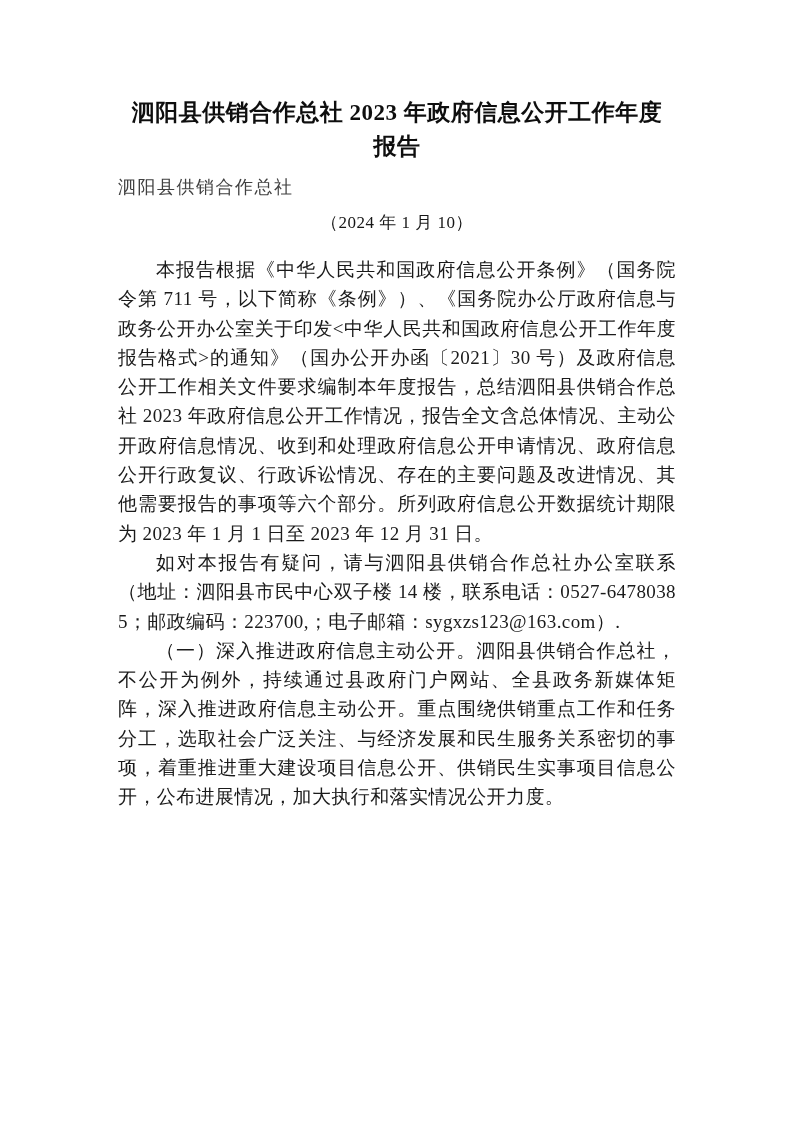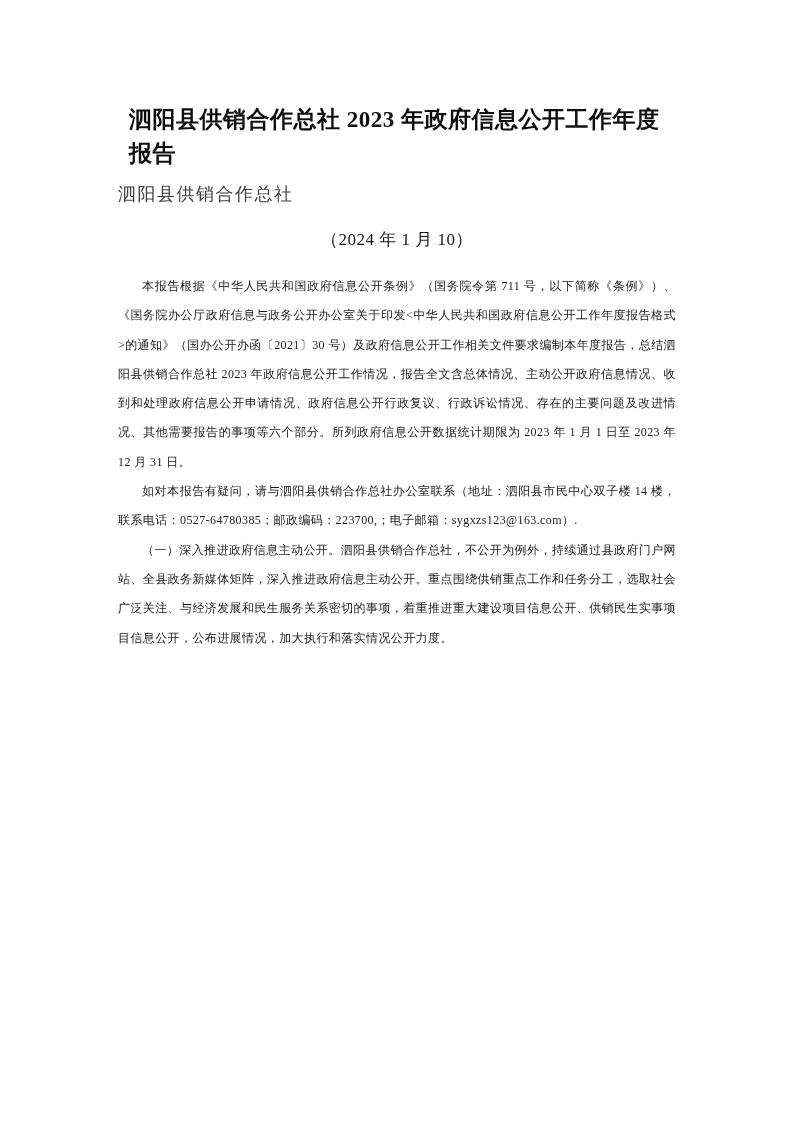--- a/index.html
+++ b/index.html
@@ -15,46 +15,47 @@
     overflow: hidden;
     font-family: "Liberation Serif", "DejaVu Serif", serif;
     color: #1a1a1a;
     box-sizing: border-box;
     padding: 92px 117px 0 118px;
   }
   .doc-title {
     font-size: 23px;
     font-weight: 700;
     line-height: 34px;
+    text-align: center;
     color: #0e0e0e;
-    margin: 11px;
+    margin: 4px;
     letter-spacing: 0.5px;
   }
   .doc-org {
     margin-top: 13px;
     font-size: 18px;
     line-height: 20px;
     text-align: left;
     letter-spacing: 1.5px;
     color: #404040;
   }
   .doc-date {
-    margin-top: 26px;
+    margin-top: 16px;
     font-size: 17px;
     line-height: 19px;
     text-align: center;
     letter-spacing: 0.5px;
     color: #161616;
   }
   .doc-body {
     margin-top: 23px;
   }
   .doc-body p {
     margin: 0;
-    font-size: 12px;
+    font-size: 19px;
     line-height: 29.3px;
     text-align: justify;
     text-justify: inter-character;
     text-indent: 2em;
     letter-spacing: 0.4px;
     color: #1a1a1a;
     word-break: break-all;
   }
   .section-heading {
     margin: 0;

